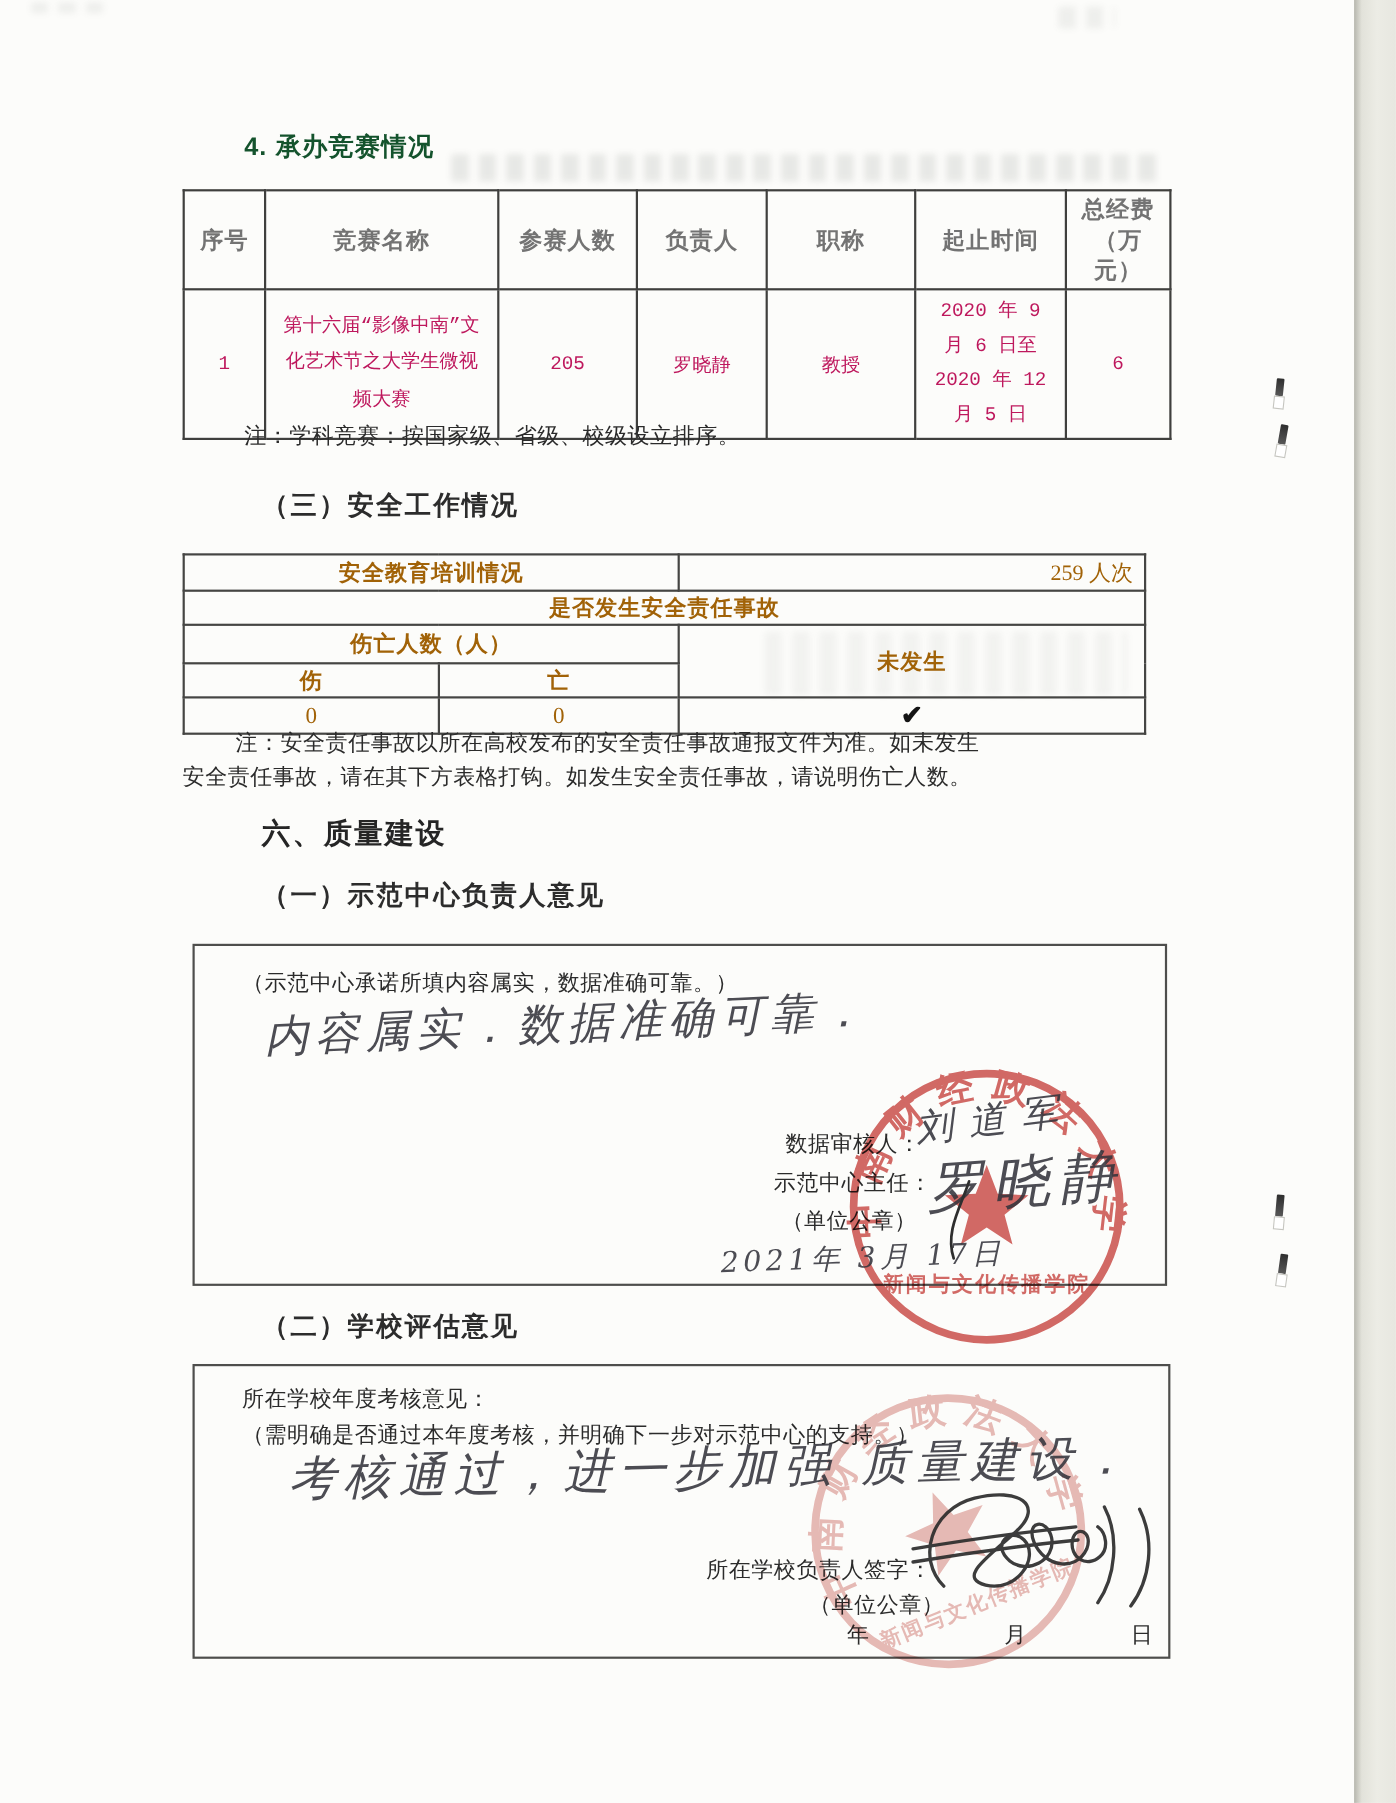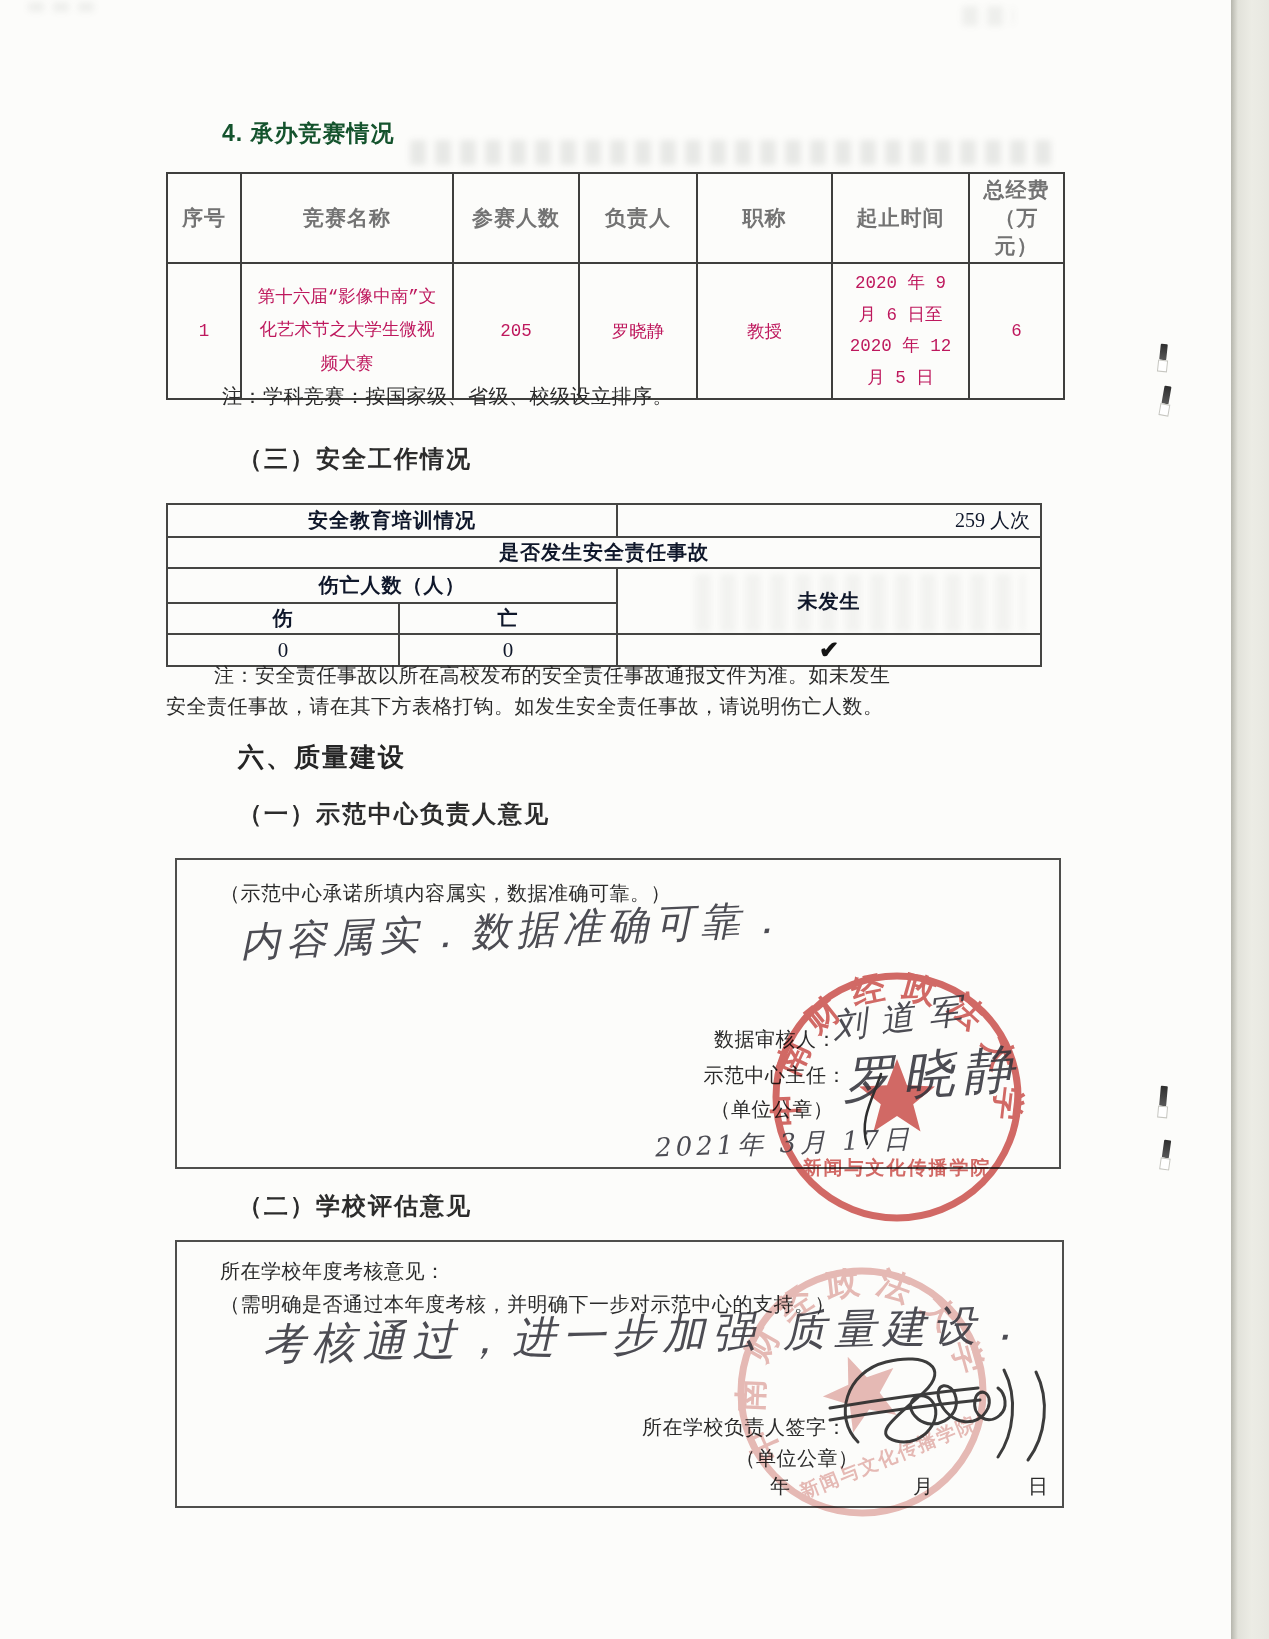--- a/index.html
+++ b/index.html
@@ -24,21 +24,21 @@
   
   .t1{position:absolute;left:166px;top:172px;width:897px;border-collapse:collapse;table-layout:fixed;}
   .t1 th,.t1 td{border:2px solid #3f3f3d;text-align:center;vertical-align:middle;padding:2px 8px;}
   .t1 th{height:56px;font-size:21px;font-weight:600;letter-spacing:1px;white-space:pre-line;color:#737373;}
   .t1 td{height:126px;font-size:17.5px;font-family:Liberation Mono, monospace;color:#be185d;}
   .t1 td.name{padding:4px 14px;line-height:1.9;text-align:center;}
   .t1 td.period{padding:4px 10px;line-height:1.8;}
   
   .t2{position:absolute;left:166px;top:503px;width:874px;border-collapse:collapse;table-layout:fixed;}
   .t2 td{border:2px solid #454543;text-align:center;vertical-align:middle;padding:1px 6px;
-    font-size:20px;color:#0f172a;}
+    font-size:20px;color:#a16207;}
   .t2 td.hei{font-weight:600;letter-spacing:1px;}
   .t2 td.vright{text-align:right;padding-right:10px;font-family:"Liberation Serif","DejaVu Serif",serif;}
   .t2 td.num{font-family:"Liberation Serif","DejaVu Serif",serif;font-size:21px;}
   .t2 td.check{font-size:24px;font-weight:900;color:#141414;}
   
   .obox{position:absolute;border:2px solid #4e4e4c;background:rgba(255,255,255,0);}
   .obox .inner{position:absolute;font-family:"Liberation Serif","DejaVu Serif",serif;
     font-size:20px;color:#2b2b2b;letter-spacing:.5px;}
   
   .hand{position:absolute;font-family:"DejaVu Serif",serif;font-style:italic;color:#34343c;opacity:.88;}

